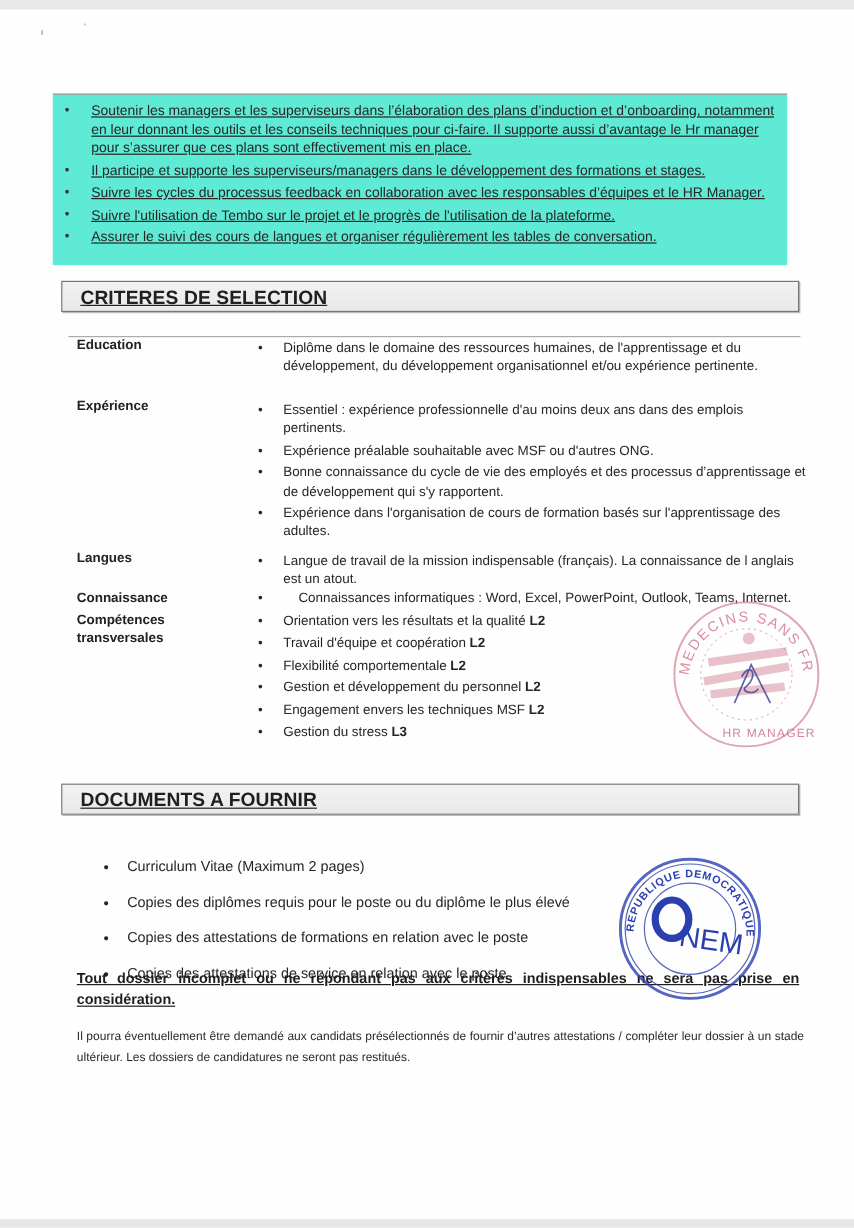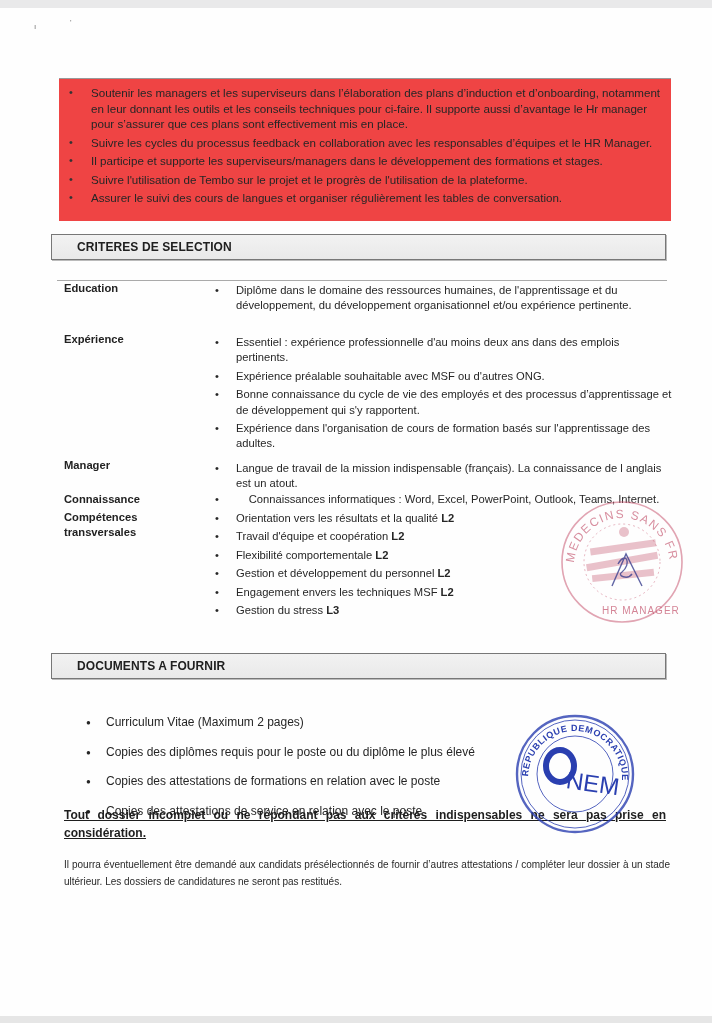--- a/index.html
+++ b/index.html
@@ -1,26 +1,26 @@
 <!DOCTYPE html>
 <html><head>
 <meta charset="utf-8">
 <style>
   html,body{margin:0;padding:0;}
   body{width:712px;height:1023px;background:#f3f3f3;font-family:"Liberation Sans",sans-serif;color:#262626;overflow:hidden;position:relative;}
   .page{position:absolute;left:0;top:8px;width:712px;height:1010px;background:#fefefe;}
   .topbar{position:absolute;left:0;top:0;width:712px;height:8px;background:#e9e9ea;}
   .botbar{position:absolute;left:0;top:1016px;width:712px;height:7px;background:#e6e6e6;}
   .specks{position:absolute;top:14px;font-size:8px;color:#777;}
-  .duties{position:absolute;left:59px;top:70px;width:612px;background:#ef4444;border-top:1px solid #999;padding:6px 0 12px 0;}
+  .duties{position:absolute;left:44px;top:70px;width:612px;background:#5eead4;border-top:1px solid #999;padding:6px 0 12px 0;text-decoration:underline;}
   ul.b{list-style:none;margin:0;padding:0;}
   ul.b li{position:relative;padding-left:32px;font-size:11.6px;line-height:15.5px;margin-bottom:3px;}
   ul.b li::before{content:"\2022";position:absolute;left:10px;top:0;font-size:11px;color:#333;}
   .secthdr{position:absolute;left:51px;width:613px;height:24px;border:1px solid #777;background:linear-gradient(#f2f2f2,#e9e9e9);box-shadow:1px 1px 0 #bbb;}
-  .secthdr span{position:absolute;left:25px;top:5px;font-weight:bold;font-size:12px;letter-spacing:0.1px;color:#202020;}
+  .secthdr span{position:absolute;left:15px;top:5px;font-weight:bold;font-size:16px;letter-spacing:0.1px;color:#202020;text-decoration:underline;}
   .rule{position:absolute;left:57px;width:610px;height:1px;background:#aaa;}
   .crit-row{position:absolute;left:64px;width:610px;}
   .crit-label{position:absolute;left:0;top:0;width:130px;font-weight:bold;font-size:11.2px;line-height:17px;color:#222;}
   .crit-list{position:absolute;left:148px;top:0;width:460px;}
   .crit-list li{position:relative;padding-left:24px;font-size:11.2px;line-height:15.4px;margin-bottom:3px;}
   .crit-list li::before{content:"\2022";position:absolute;left:3px;top:0;}
   .crit-list{list-style:none;margin:0;padding:0;}
   .lvl{font-weight:bold;}
   .docs{position:absolute;left:86px;top:694px;list-style:none;margin:0;padding:0;}
   .docs li{position:relative;padding-left:20px;font-size:12px;line-height:17.6px;margin-top:12px;}
@@ -33,22 +33,22 @@
 <body>
 
 <div class="topbar"></div>
 <div class="page">
   <span class="specks" style="left:34px;">ı</span>
   <span class="specks" style="left:70px;top:10px;">'</span>
 
   <div class="duties">
     <ul class="b">
       <li>Soutenir les managers et les superviseurs dans l’élaboration des plans d’induction et d’onboarding, notamment en leur donnant les outils et les conseils techniques pour ci-faire. Il supporte aussi d’avantage le Hr manager pour s’assurer que ces plans sont effectivement mis en place.</li>
+      <li>Il participe et supporte les superviseurs/managers dans le développement des formations et stages.</li>
       <li>Suivre les cycles du processus feedback en collaboration avec les responsables d’équipes et le HR Manager.</li>
-      <li>Il participe et supporte les superviseurs/managers dans le développement des formations et stages.</li>
       <li>Suivre l'utilisation de Tembo sur le projet et le progrès de l'utilisation de la plateforme.</li>
       <li>Assurer le suivi des cours de langues et organiser régulièrement les tables de conversation.</li>
     </ul>
   </div>
 
   <div class="secthdr" style="top:226px;">
     <span>CRITERES DE SELECTION</span>
   </div>
   <div class="rule" style="top:272px;"></div>
 
@@ -63,21 +63,21 @@
     <div class="crit-label">Expérience</div>
     <ul class="crit-list" style="top:4px;">
       <li>Essentiel : expérience professionnelle d'au moins deux ans dans des emplois pertinents.</li>
       <li>Expérience préalable souhaitable avec MSF ou d'autres ONG.</li>
       <li>Bonne connaissance du cycle de vie des employés et des processus d’apprentissage et de développement qui s'y rapportent.</li>
       <li>Expérience dans l'organisation de cours de formation basés sur l'apprentissage des adultes.</li>
     </ul>
   </div>
 
   <div class="crit-row" style="top:449px;">
-    <div class="crit-label">Manager</div>
+    <div class="crit-label">Langues</div>
     <ul class="crit-list" style="top:4px;">
       <li>Langue de travail de la mission indispensable (français). La connaissance de l anglais est un atout.</li>
     </ul>
   </div>
 
   <div class="crit-row" style="top:483px;">
     <div class="crit-label">Connaissance</div>
     <ul class="crit-list" style="top:1px;text-align:center;">
       <li>Connaissances informatiques : Word, Excel, PowerPoint, Outlook, Teams, Internet.</li>
     </ul>

